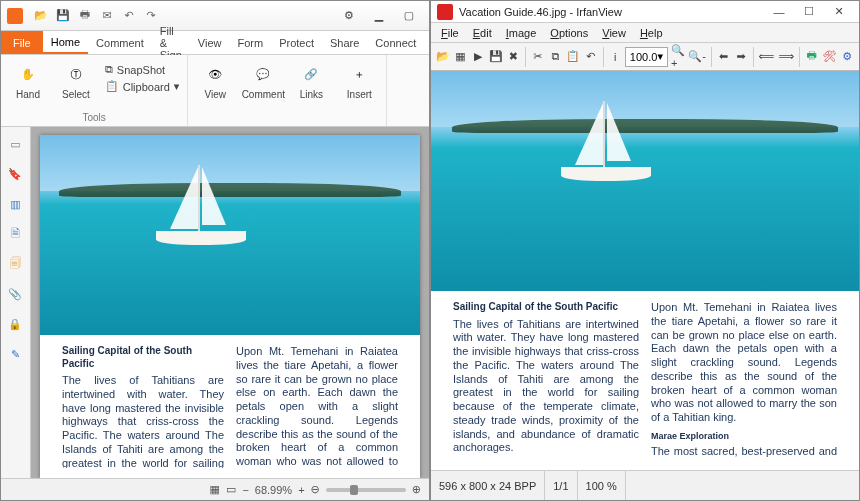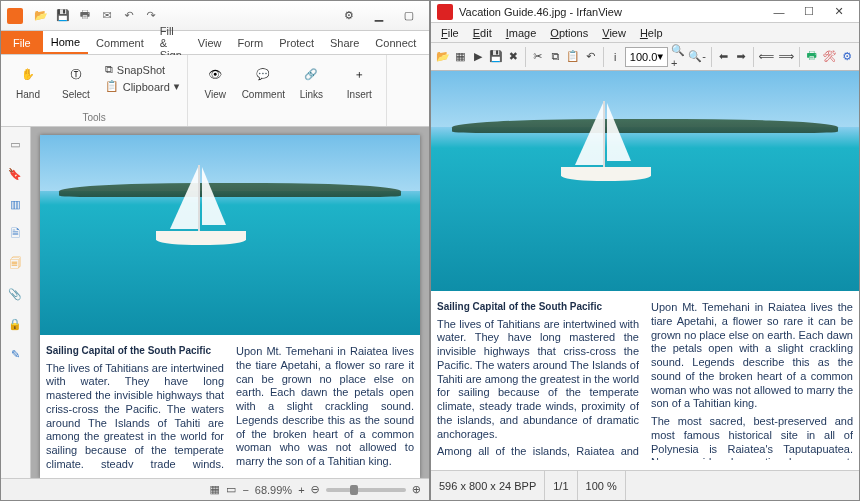--- a/index.html
+++ b/index.html
@@ -36,21 +36,21 @@
 .doc-area{flex:1;background:#adadad;display:flex;justify-content:center;overflow:hidden;padding:8px 8px 0 8px;}
 .page{background:#fff;box-shadow:0 0 4px rgba(0,0,0,.4);width:380px;display:flex;flex-direction:column;}
 .photo{height:200px;background:linear-gradient(180deg,#69b8e8 0%,#8fcff0 25%,#1eb3c8 35%,#1aa5bd 60%,#0e8ea8 100%);position:relative;overflow:hidden;}
 .sky{position:absolute;top:0;left:0;right:0;height:56px;background:linear-gradient(180deg,#74bfe9,#a6d9f3);}
 .island{position:absolute;left:5%;right:5%;top:48px;height:14px;background:linear-gradient(180deg,#2c5535,#1c3b25);border-radius:40% 40% 10% 10%/60% 60% 10% 10%;opacity:.8;}
 .boat{position:absolute;left:28%;top:30px;width:110px;height:90px;}
 .hull{position:absolute;bottom:10px;left:10px;width:90px;height:14px;background:#f6f4ee;border-radius:0 0 40% 40%;}
 .mast{position:absolute;left:52px;top:0;width:2px;height:70px;background:#ddd;}
 .sail1{position:absolute;left:24px;top:2px;width:0;height:0;border-right:28px solid rgba(255,255,255,.9);border-top:62px solid transparent;}
 .sail2{position:absolute;left:56px;top:2px;width:0;height:0;border-left:24px solid rgba(255,255,255,.9);border-top:58px solid transparent;}
-.article{flex:1;padding:10px 6px;display:flex;gap:12px;overflow:hidden;}
+.article{flex:1;padding:10px 22px;display:flex;gap:12px;overflow:hidden;}
 .col{flex:1;font-family:Georgia,serif;font-size:8px;line-height:1.25;color:#233a5e;overflow:hidden;}
 .col h2{font-size:10px;font-weight:bold;margin-bottom:4px;color:#1c2e4a;}
 .col h3{font-size:9px;font-weight:bold;margin:6px 0 3px;color:#1c2e4a;}
 .col p{text-align:justify;margin-bottom:4px;}
 .foxit-status{height:22px;background:#f1f1f1;border-top:1px solid #ccc;display:flex;align-items:center;justify-content:flex-end;padding:0 8px;gap:6px;color:#555;font-size:10px;}
 .slider{width:80px;height:4px;background:#c0c0c0;position:relative;border-radius:2px;}
 .slider .thumb{position:absolute;left:30%;top:-3px;width:8px;height:10px;background:#888;border-radius:2px;}
 .irfan-menu{height:20px;display:flex;align-items:center;gap:2px;padding:0 4px;background:#f4f4f4;border-bottom:1px solid #ccc;}
 .irfan-menu .mitem{padding:2px 6px;color:#222;}
 .irfan-menu .mitem u{text-decoration:underline;}
@@ -268,20 +268,21 @@
       </div>
       <div class="article">
         <div class="col">
           <h2>Sailing Capital of the South Pacific</h2>
           <p>The lives of Tahitians are intertwined with water. They have long mastered the invisible highways that criss-cross the Pacific. The waters around The Islands of Tahiti are among the greatest in the world for sailing because of the temperate climate, steady trade winds, proximity of the islands, and abundance of dramatic anchorages.</p>
           <p>Among all of the islands, Raiatea and Taha'a are a favorite for sailors. Larry Shames, novelist and sailor described these fabled isles in an article that appeared in ISLANDS magazine titled Blue Water Days.</p>
 
         </div>
         <div class="col">
           <p>Upon Mt. Temehani in Raiatea lives the tiare Apetahi, a flower so rare it can be grown no place else on earth. Each dawn the petals open with a slight crackling sound. Legends describe this as the sound of the broken heart of a common woman who was not allowed to marry the son of a Tahitian king.</p>
+          <h3>Marae Exploration</h3>
           <p>The most sacred, best-preserved and most famous historical site in all of Polynesia is Raiatea's Taputapuatea. Now considered a national monument, this immense archaeological area is easily explored by foot and includes dozens of marae and shrines.</p>
 
         </div>
       </div>
     </div>
   </div>
 
   <div class="irfan-status">
     <div class="cell">596 x 800 x 24 BPP</div>
     <div class="cell">1/1</div>

